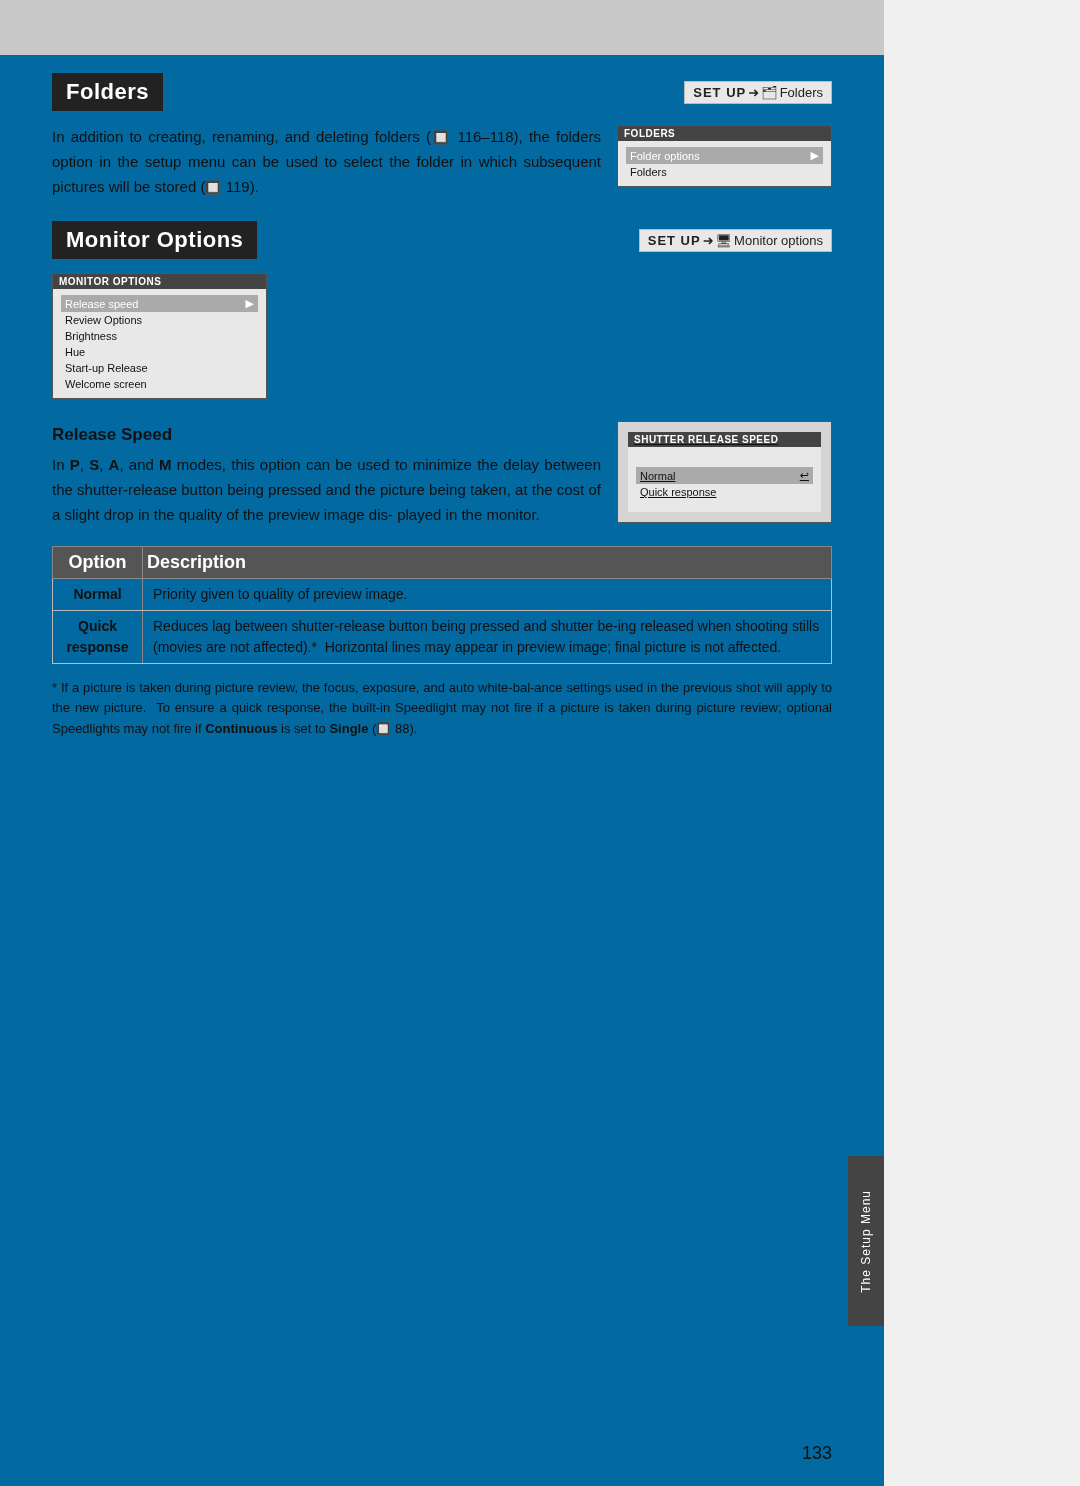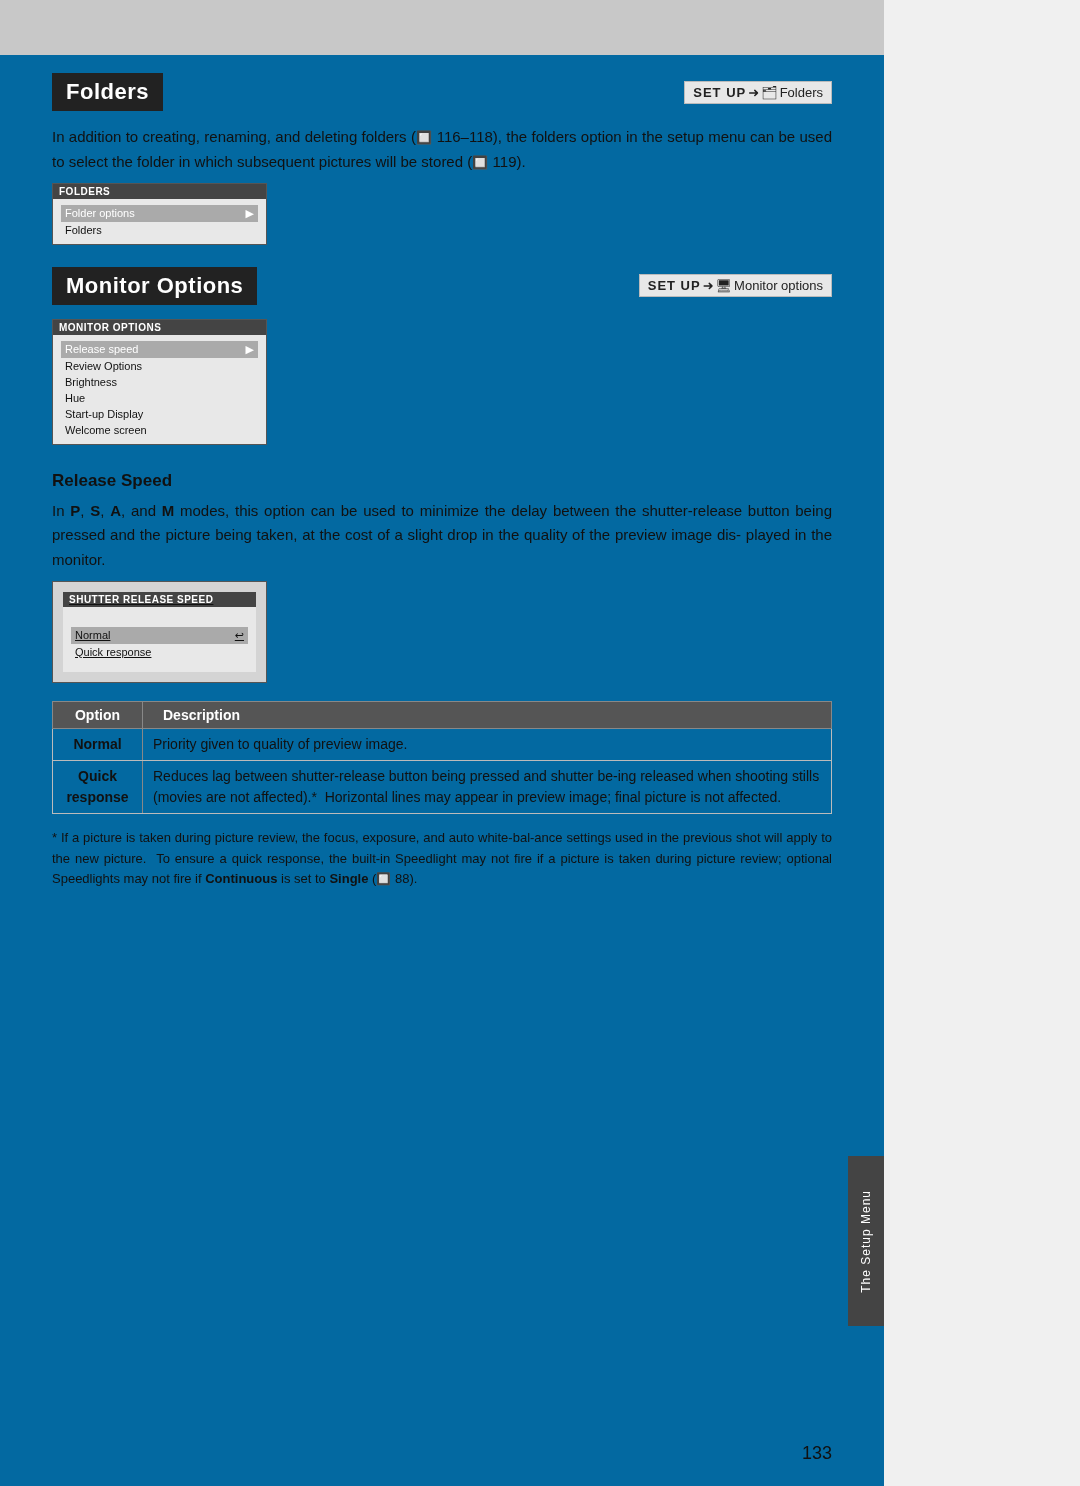--- a/index.html
+++ b/index.html
@@ -86,23 +86,22 @@
       margin-right: 2px;
     }
 
     .breadcrumb-label {
       font-size: 13px;
     }
 
     
     .two-col {
       display: flex;
-      gap: 8px;
+      gap: 16px;
       margin-bottom: 18px;
-      flex-direction: column;
     }
 
     .text-col {
       flex: 1;
     }
 
     .screenshot-col {
       width: 215px;
       flex-shrink: 0;
     }
@@ -184,22 +183,22 @@
     .options-table {
       width: 100%;
       border-collapse: collapse;
       margin-top: 10px;
       margin-bottom: 14px;
     }
 
     .options-table th {
       background: #555;
       color: #fff;
-      font-size: 14px;
-      padding: 5px 20px;
+      font-size: 18px;
+      padding: 5px 4px;
       text-align: left;
       border: 1px solid #888;
     }
 
     .options-table td {
       font-size: 14px;
       padding: 5px 10px;
       border: 1px solid #bbb;
       vertical-align: top;
       line-height: 1.5;
@@ -341,21 +340,21 @@
               <div class="camera-menu-item">
                 <span>Review Options</span>
               </div>
               <div class="camera-menu-item">
                 <span>Brightness</span>
               </div>
               <div class="camera-menu-item">
                 <span>Hue</span>
               </div>
               <div class="camera-menu-item">
-                <span>Start-up Display</span>
+                <span>Start-up Release</span>
               </div>
               <div class="camera-menu-item">
                 <span>Welcome screen</span>
               </div>
             </div>
           </div>
         </div>
       </div>
     </div>
 

